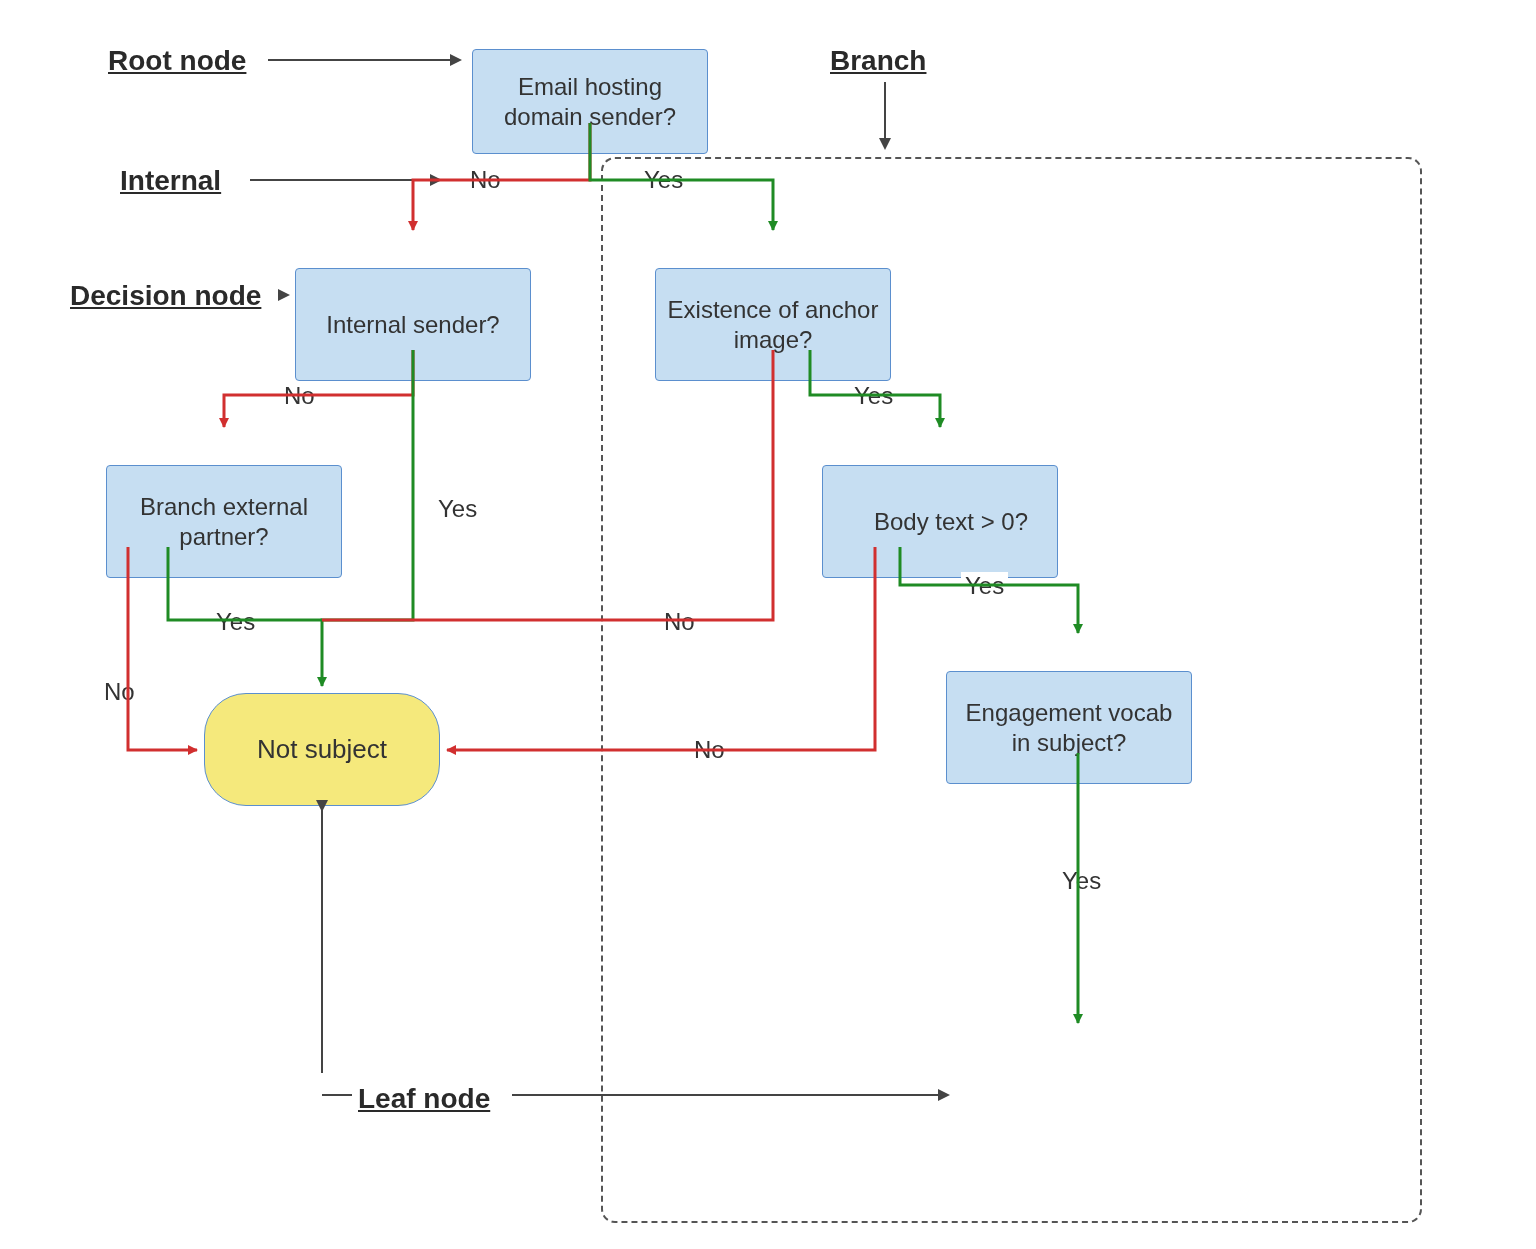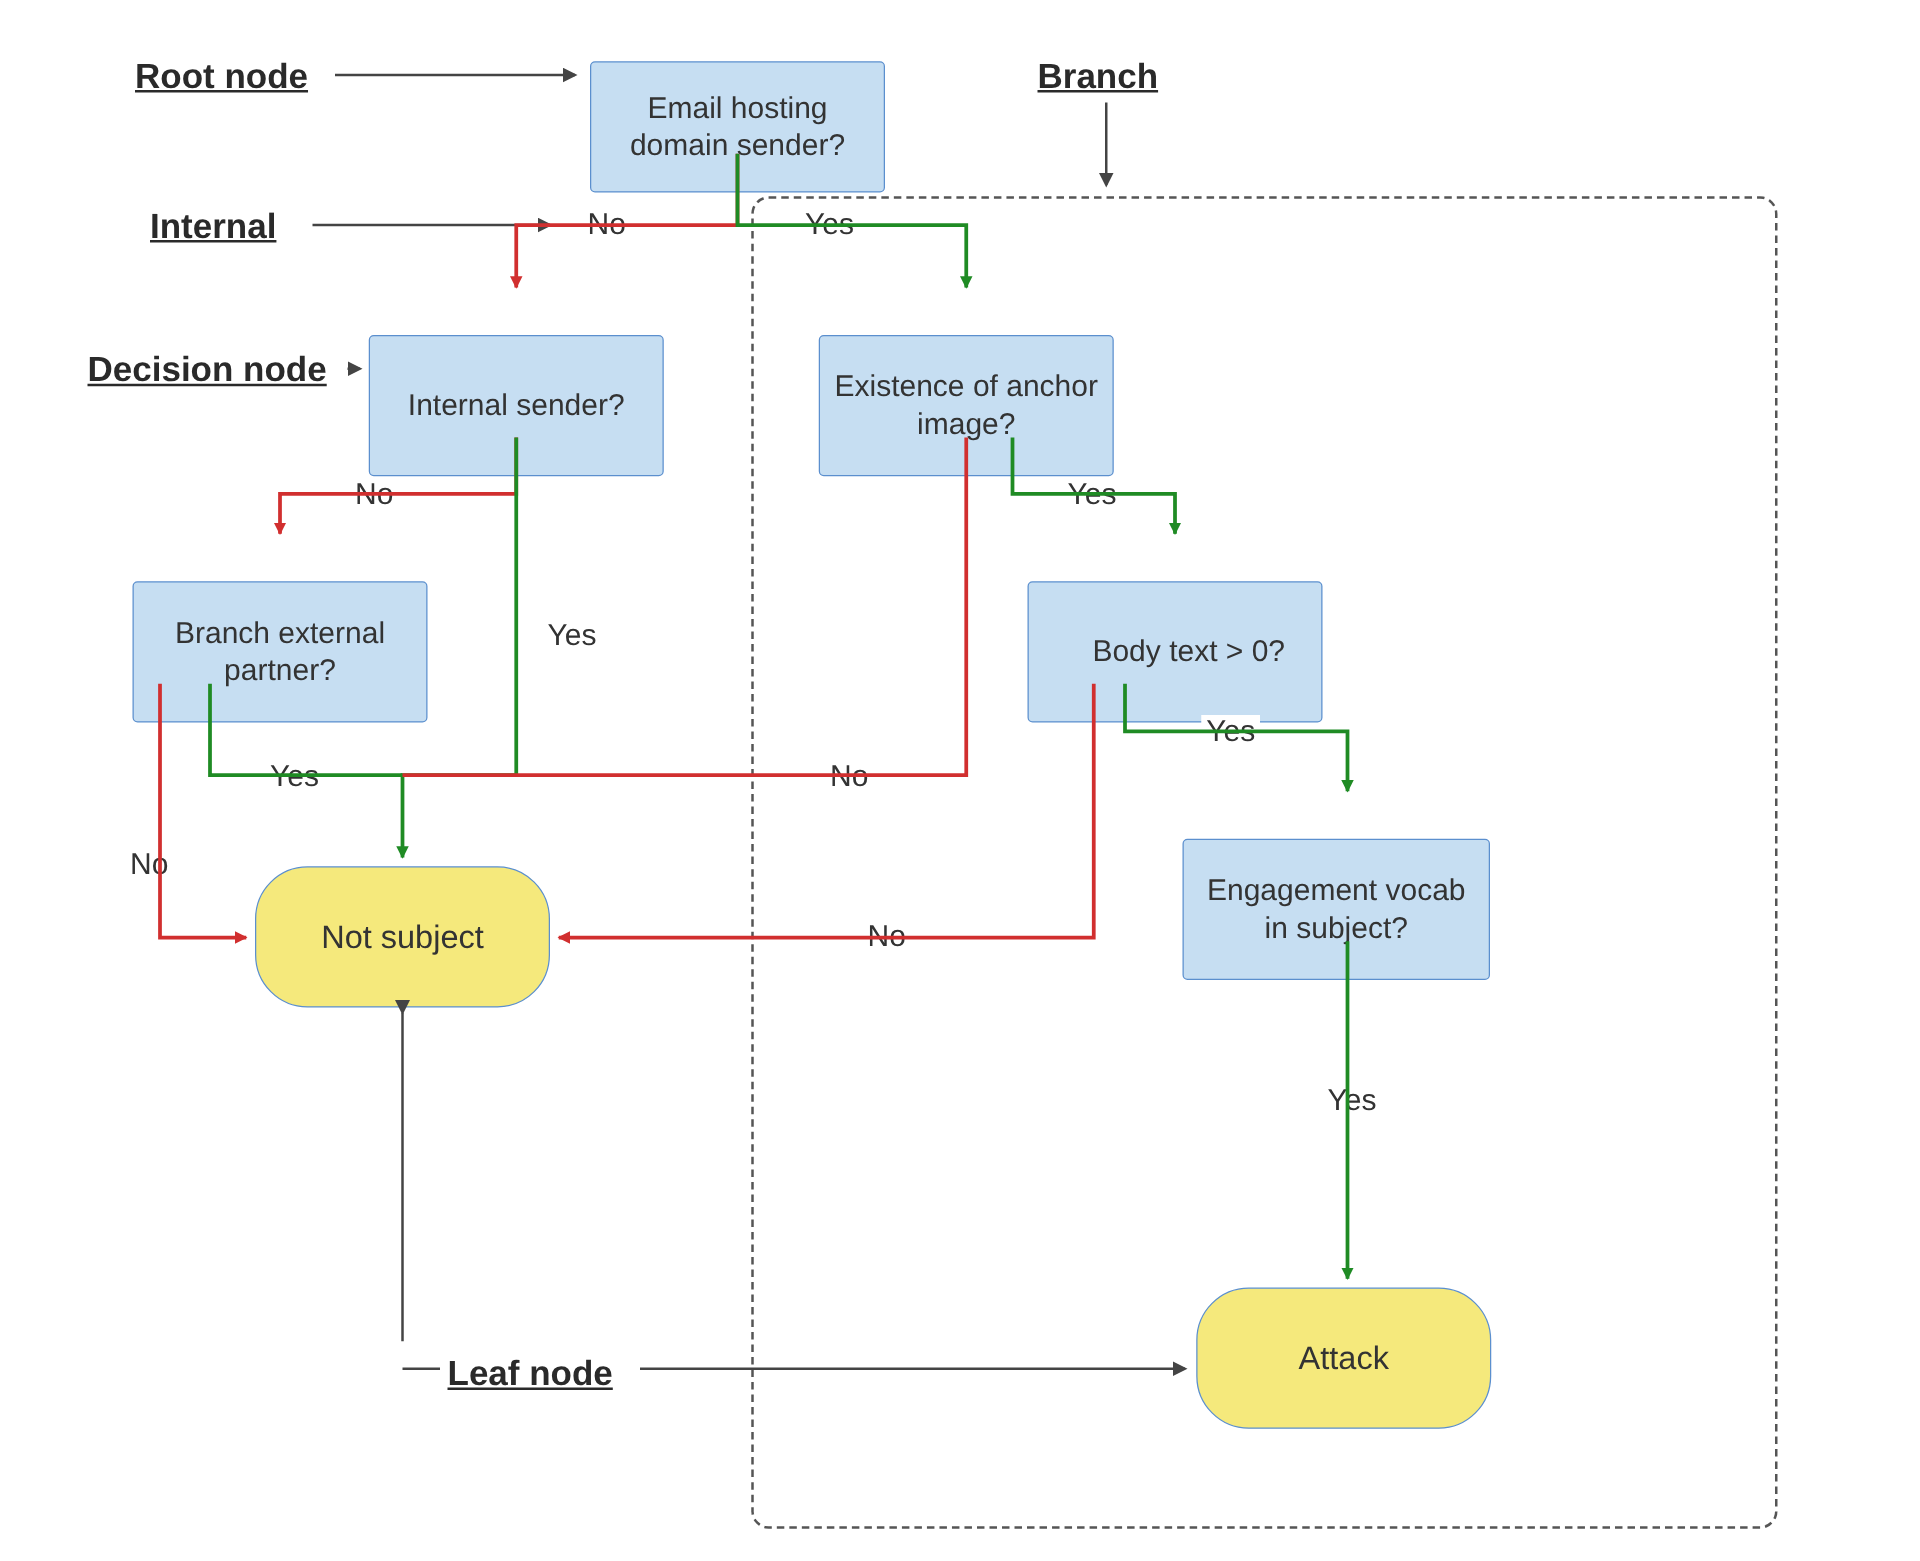--- a/index.html
+++ b/index.html
@@ -103,23 +103,20 @@
   <div class="node" style="left:822px; top:434px; width:236px; height:113px;padding-left:32px;">
     <span>Body text &gt; 0?</span>
   </div>
   <div class="node" style="left:946px; top:640px; width:246px; height:113px;">
     <span>Engagement vocab in subject?</span>
   </div>
 
   <div class="leaf" style="left:204px; top:693px; width:236px; height:113px;">
     <span>Not subject</span>
   </div>
-  <div class="leaf" style="left:957px; top:1030px; width:236px; height:113px;">
-    <span>Attack</span>
-  </div>
 
   <div class="edge-label" style="left:466px; top:166px;">No</div>
   <div class="edge-label" style="left:640px; top:166px;">Yes</div>
   <div class="edge-label" style="left:280px; top:382px;">No</div>
   <div class="edge-label" style="left:434px; top:495px;">Yes</div>
   <div class="edge-label" style="left:660px; top:608px;">No</div>
   <div class="edge-label" style="left:850px; top:382px;">Yes</div>
   <div class="edge-label" style="left:100px; top:678px;">No</div>
   <div class="edge-label" style="left:212px; top:608px;">Yes</div>
   <div class="edge-label" style="left:690px; top:736px;">No</div>

